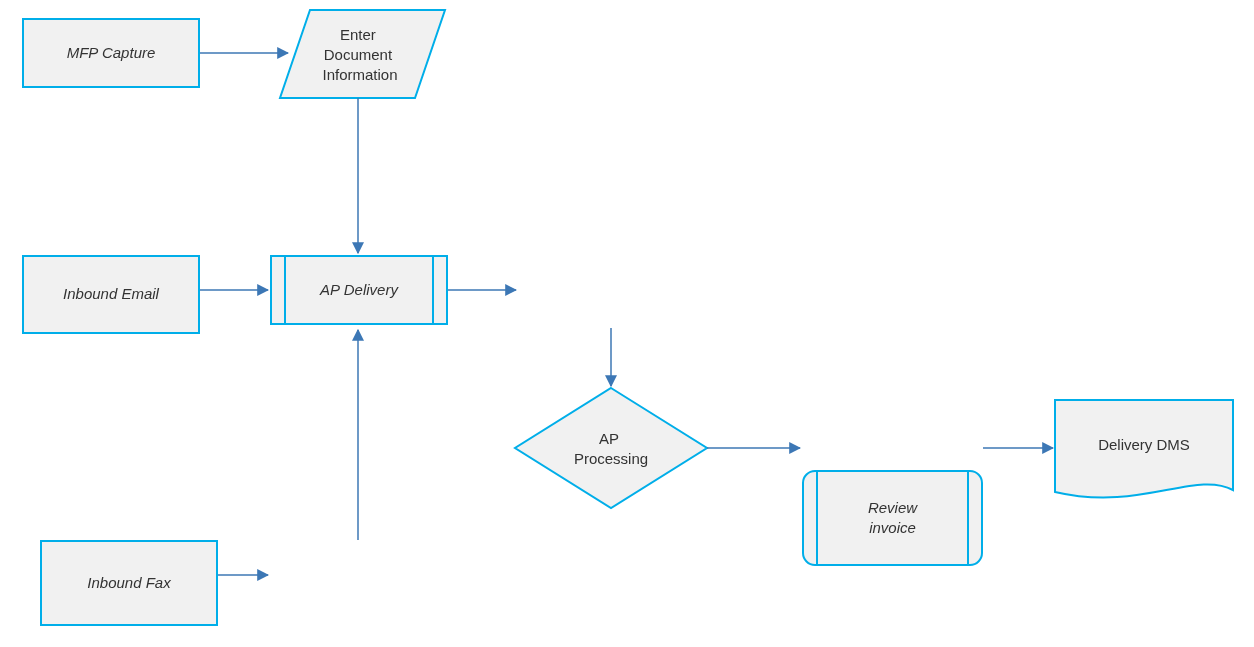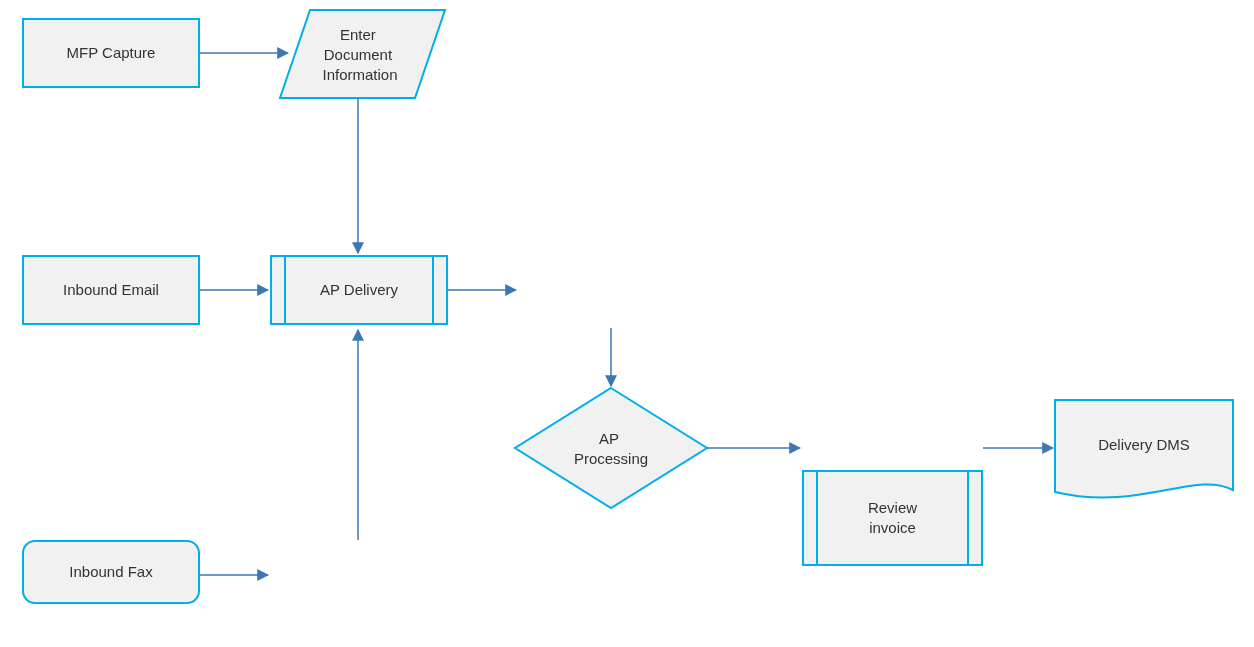--- a/index.html
+++ b/index.html
@@ -37,20 +37,21 @@
     position: absolute;
     top: 0;
     bottom: 0;
     width: 0;
     border-left: 2px solid #00aee9;
   }
   .node-sub::before { left: 12px; }
   .node-sub::after  { right: 12px; }
   .label {
     white-space: pre-line;
+    font-style: italic;
   }
   svg.overlay {
     position: absolute;
     left: 0;
     top: 0;
     pointer-events: none;
   }
 </style>
 </head>
 <body>
@@ -103,31 +104,31 @@
       <tspan x="611" dy="20">Processing</tspan>
     </text>
 
     <text x="1144" y="450" text-anchor="middle" font-size="15" fill="#333">Delivery DMS</text>
   </svg>
 
   <div class="node" style="left:22px; top:18px; width:178px; height:70px;">
     <span class="label">MFP Capture</span>
   </div>
 
-  <div class="node" style="left:22px; top:255px; width:178px; height:70px;">
+  <div class="node" style="left:22px; top:255px; width:178px; height:79px;">
     <span class="label">Inbound Email</span>
   </div>
 
   <div class="node node-sub" style="left:270px; top:255px; width:178px; height:70px;">
     <span class="label">AP Delivery</span>
   </div>
 
 
-  <div class="node node-sub" style="left:802px; top:400px; width:181px; height:96px;">
+  <div class="node node-sub" style="left:802px; top:400px; width:181px; height:96px;border-radius:13px;">
     <span class="label">Review
 invoice</span>
   </div>
 
-  <div class="node" style="left:22px; top:540px; width:178px; height:64px;border-radius:13px;">
+  <div class="node" style="left:40px; top:540px; width:178px; height:86px;">
     <span class="label">Inbound Fax</span>
   </div>
 
 </div>
 
 </body></html>

